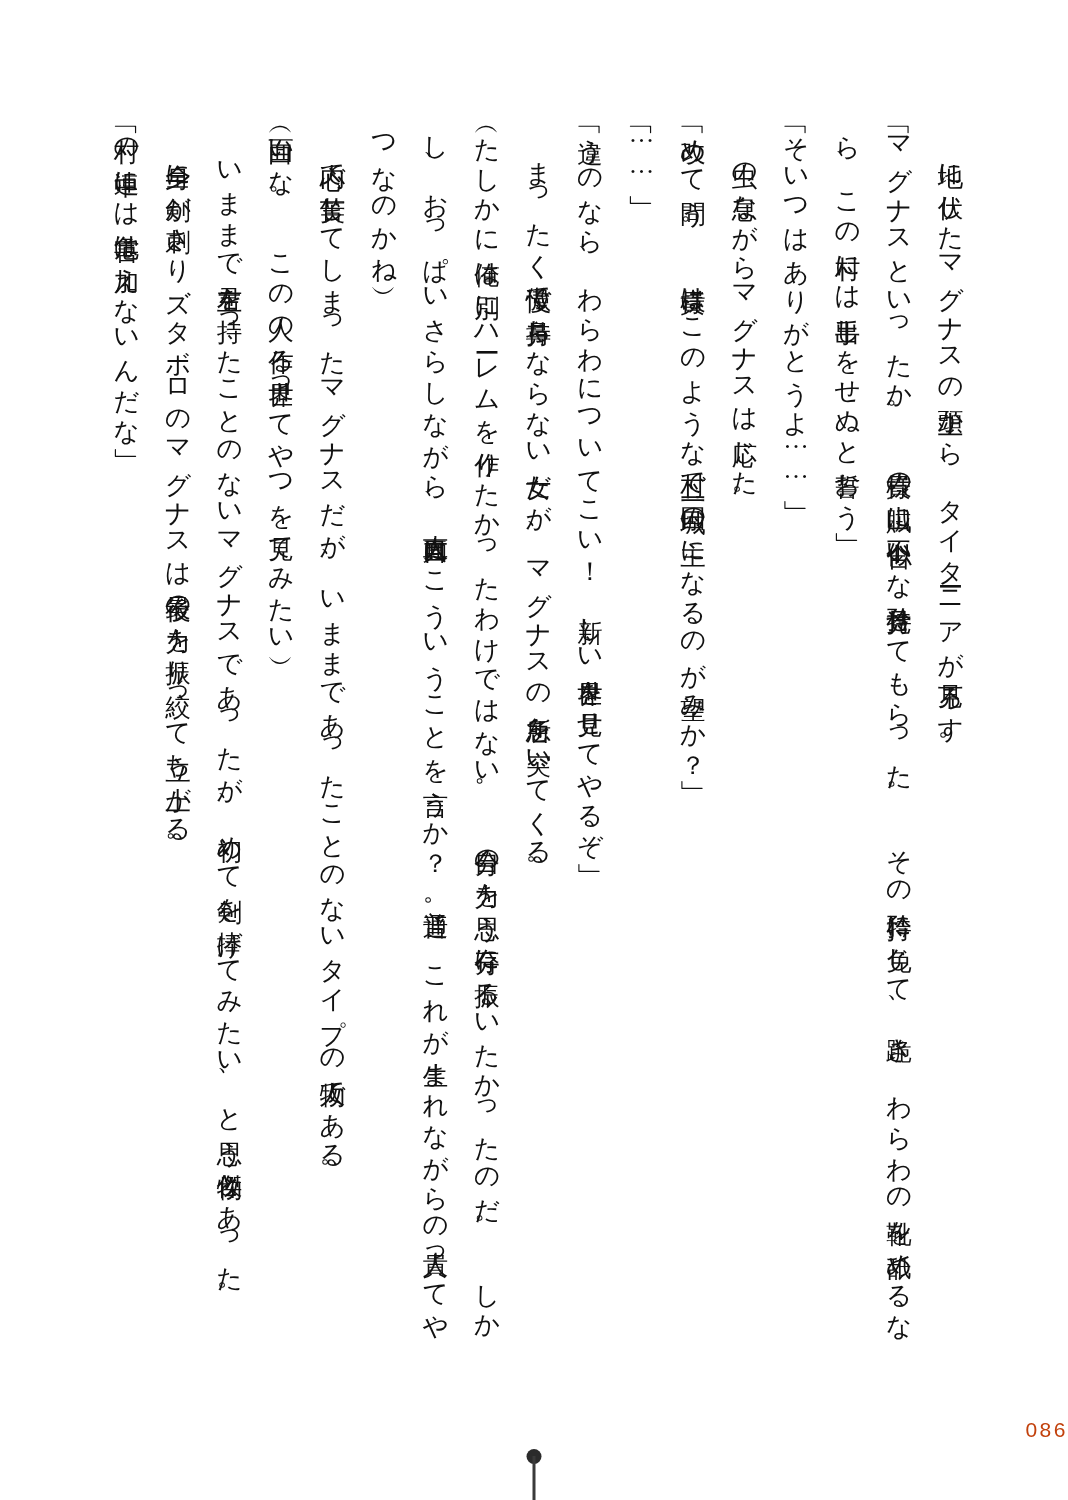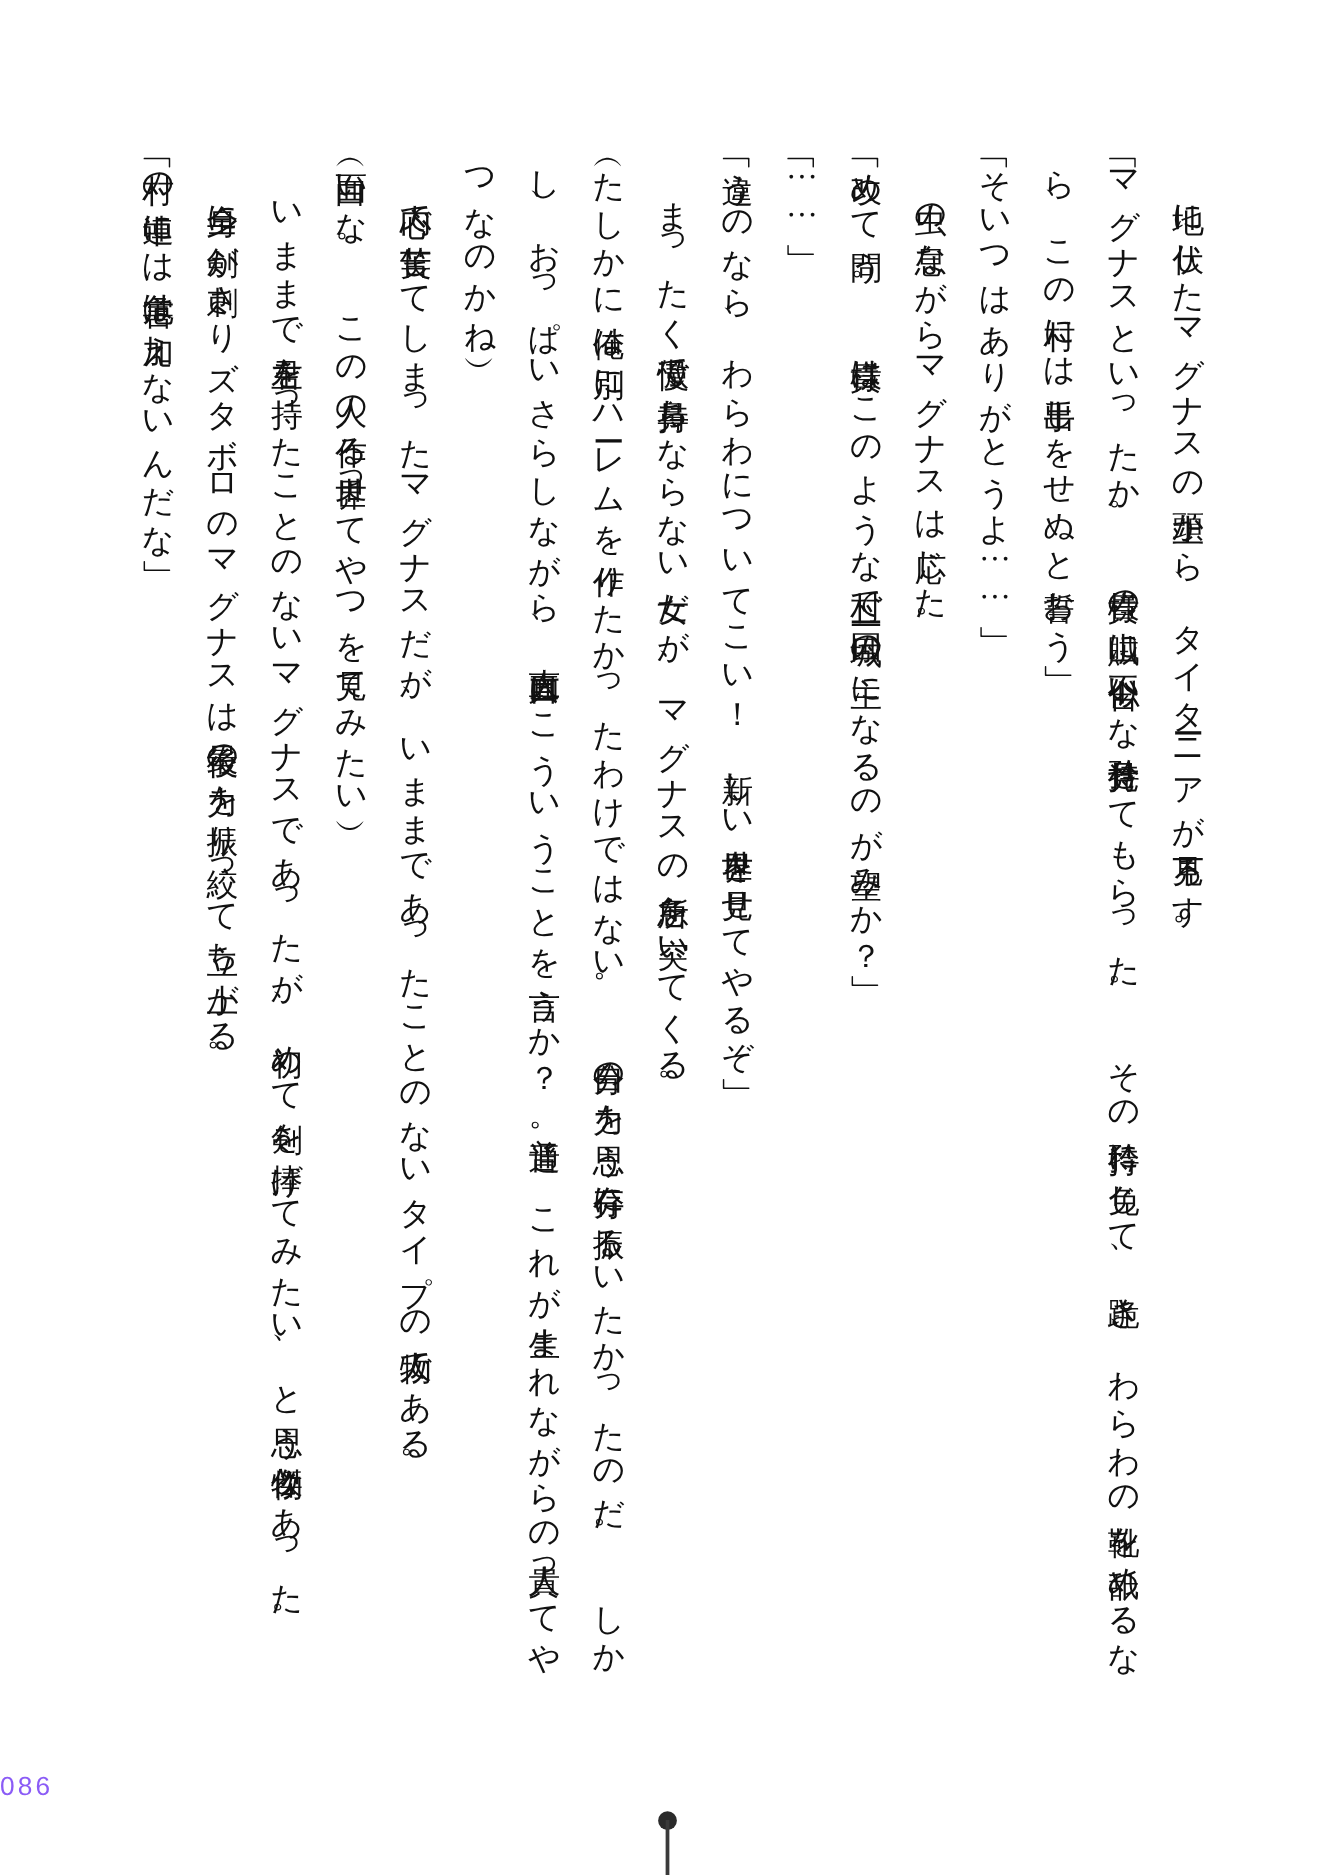--- a/index.html
+++ b/index.html
@@ -39,25 +39,25 @@
   }
   .text-body p.indent {
     text-indent: 1em;
   }
 
   .page-number {
     position: absolute;
     left: 0;
     right: 0;
     bottom: 58px;
-    text-align: left;
+    text-align: right;
     font-family: "Liberation Sans", sans-serif;
     font-size: 21px;
     letter-spacing: 0.12em;
-    color: #8b5cf6;
+    color: #c2410c;
   }
 
   .footer-mark {
     position: absolute;
     left: 50%;
     transform: translateX(-50%);
     bottom: 0px;
     width: 3px;
     height: 44px;
     background: #3a3a3a;

